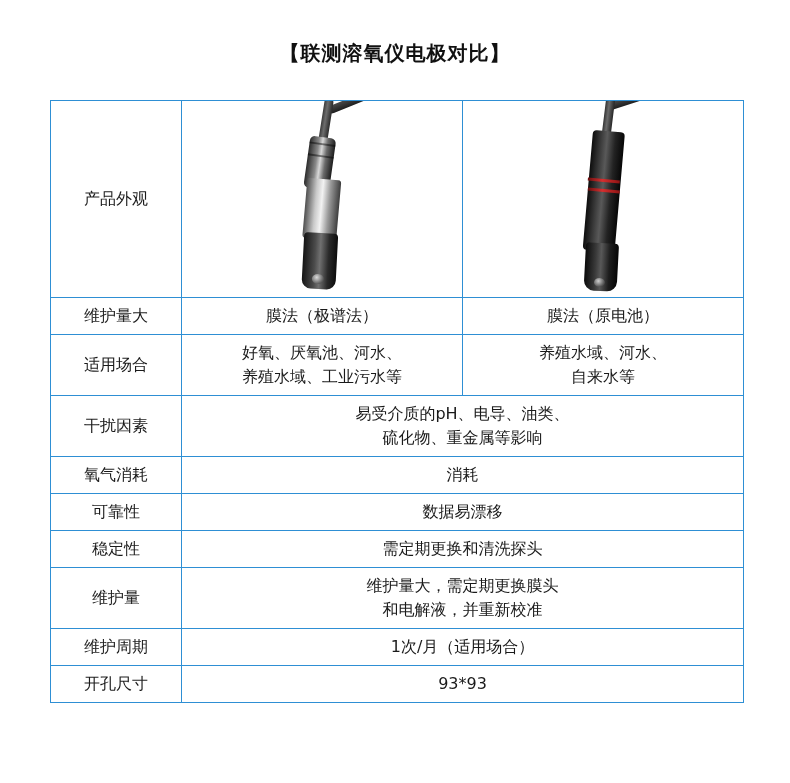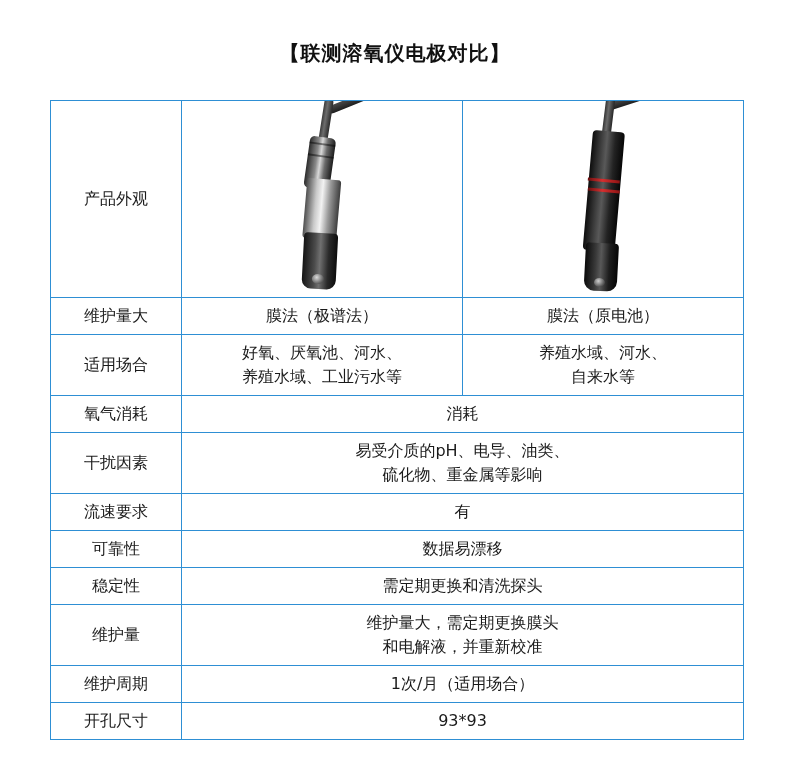--- a/index.html
+++ b/index.html
@@ -268,34 +268,30 @@
 
         <tr>
           <td class="label">适用场合</td>
           <td class="col" style="white-space:pre-line">好氧、厌氧池、河水、
 养殖水域、工业污水等</td>
           <td class="col" style="white-space:pre-line">养殖水域、河水、
 自来水等</td>
         </tr>
 
         <tr>
-          <td class="label">氧气消耗</td>
-          <td class="col" colspan="2">消耗</td>
-        </tr>
-
-        <tr>
           <td class="label">干扰因素</td>
           <td class="col" colspan="2" style="white-space:pre-line">易受介质的pH、电导、油类、
 硫化物、重金属等影响</td>
         </tr>
 
         <tr>
-          <td class="label">流速要求</td>
-          <td class="col" colspan="2">有</td>
-        </tr>
+          <td class="label">氧气消耗</td>
+          <td class="col" colspan="2">消耗</td>
+        </tr>
+
 
         <tr>
           <td class="label">可靠性</td>
           <td class="col" colspan="2">数据易漂移</td>
         </tr>
 
         <tr>
           <td class="label">稳定性</td>
           <td class="col" colspan="2">需定期更换和清洗探头</td>
         </tr>

